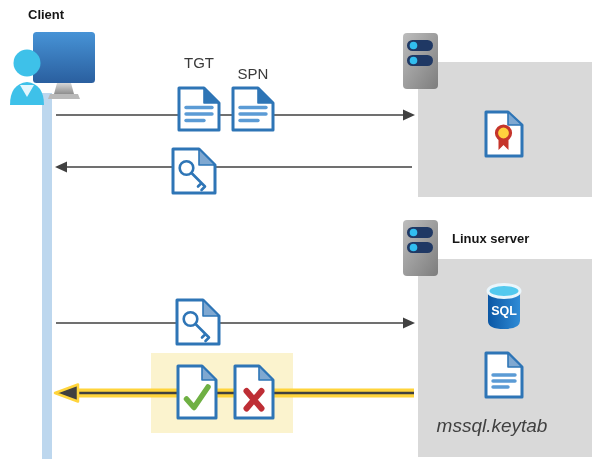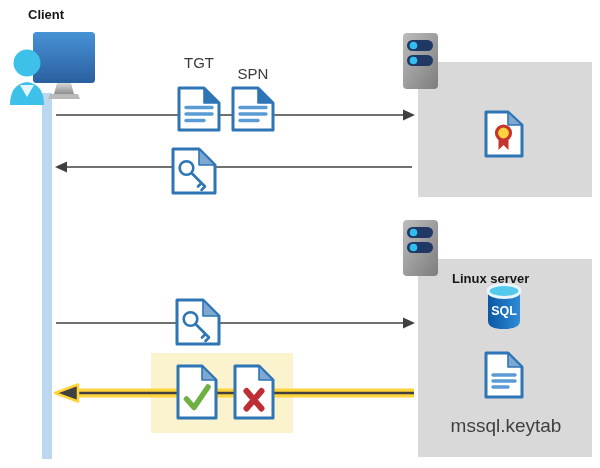--- a/index.html
+++ b/index.html
@@ -169,22 +169,22 @@
     <path class="doc-body" d="M2 2 H24 L38 16 V46 H2 Z"></path>
     <path class="doc-fold" d="M24 2 V16 H38 Z"></path>
     <path class="doc-line" d="M9 24 H31"></path>
       <path class="doc-line" d="M9 30 H31"></path>
       <path class="doc-line" d="M9 36 H24"></path>
   </svg>
 
   <div class="abs h-title" style="left:28px;top:3px;">Client</div>
 
 
-  <div class="abs h-title" style="left:452px;top:227px;width:145px;margin-top:40px;">Linux server</div>
+  <div class="abs h-title" style="left:452px;top:227px;width:145px;">Linux server</div>
 
   <div class="abs small-label" style="left:176px;top:54px;width:46px;">TGT</div>
 
   <div class="abs small-label" style="left:230px;top:65px;width:46px;">SPN</div>
 
-  <div class="abs big-label" style="left:431px;top:415px;width:150px;">mssql.keytab</div>
+  <div class="abs big-label" style="left:417px;top:415px;width:150px;font-style:italic;">mssql.keytab</div>
 
 
 </div>
 
 </body></html>

